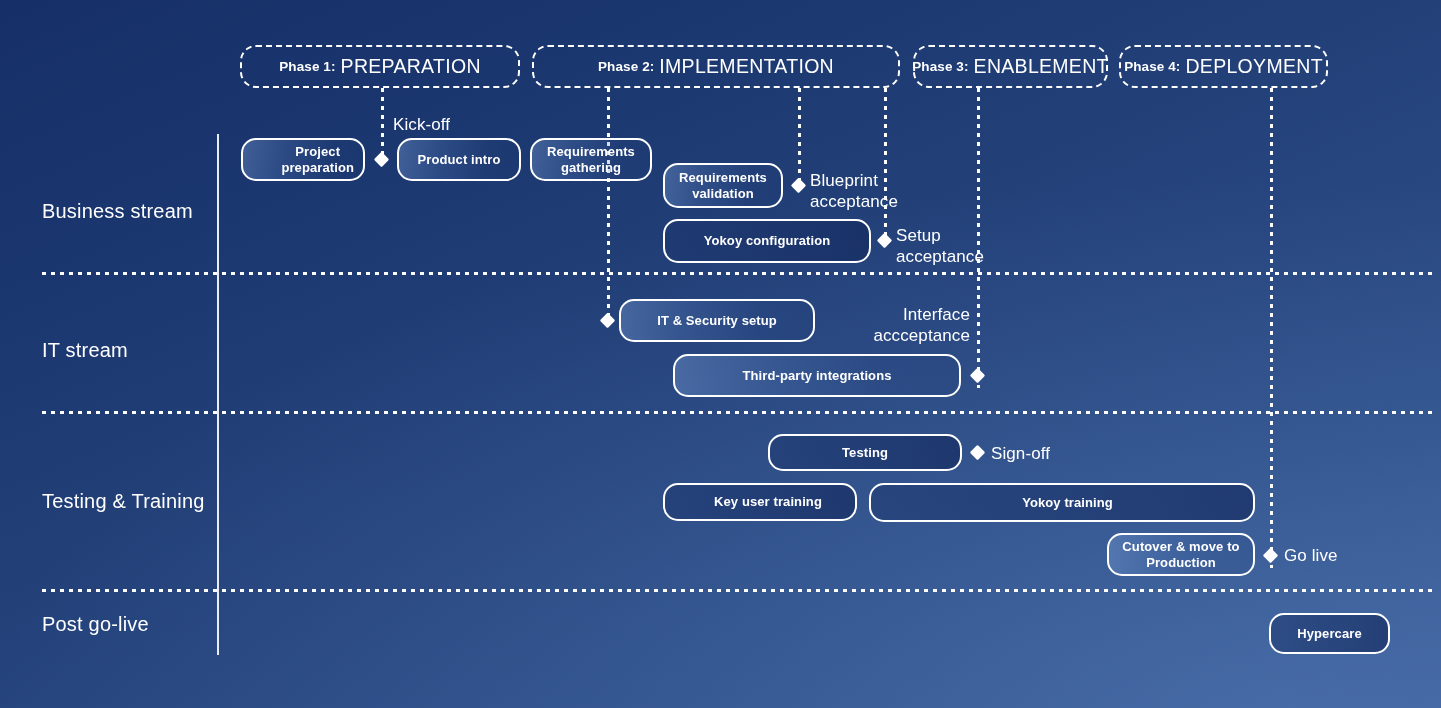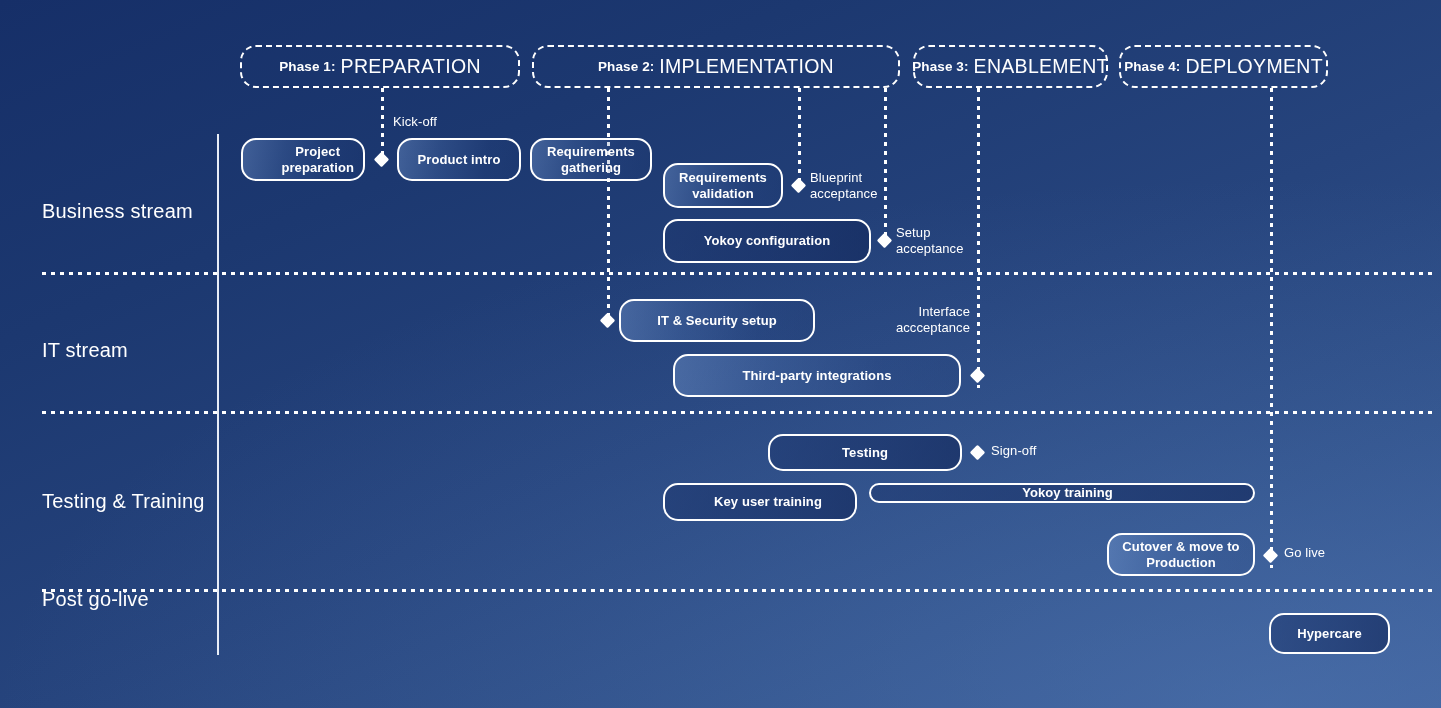--- a/index.html
+++ b/index.html
@@ -115,21 +115,21 @@
     width: 11px;
     height: 11px;
     background: #ffffff;
     transform: rotate(45deg);
     border-radius: 1.5px;
   }
 
   
   .mscaption {
     position: absolute;
-    font-size: 13px;
+    font-size: 17px;
     font-weight: 400;
     line-height: 1.25;
     letter-spacing: .1px;
     white-space: pre-line;
   }
   .mscaption.right { text-align: left; }
   .mscaption.left  { text-align: right; }
 </style>
 </head>
 <body>
@@ -157,21 +157,21 @@
     <div class="vline" style="left: 884px; top: 88px; height: 160px;"></div>
     <div class="vline" style="left: 977px; top: 88px; height: 300px;"></div>
     <div class="vline" style="left: 1270px; top: 88px; height: 480px;"></div>
     <div class="hline" style="top: 272px;"></div>
     <div class="hline" style="top: 411px;"></div>
     <div class="hline" style="top: 589px;"></div>
     <div class="axis"></div>
     <div class="stream-label" style="top: 200px;">Business stream</div>
     <div class="stream-label" style="top: 339px;">IT stream</div>
     <div class="stream-label" style="top: 490px;">Testing &amp; Training</div>
-    <div class="stream-label" style="top: 588px; text-align: center;">Post go-live</div>
+    <div class="stream-label" style="top: 613px; text-align: center;">Post go-live</div>
     <div class="task" style="left: 241px; top: 138px; width: 124px; height: 43px; justify-content: flex-end;">
       <span style="white-space: pre-line;">Project
 preparation</span>
     </div>
     <div class="task" style="left: 397px; top: 138px; width: 124px; height: 43px;">
       <span style="white-space: pre-line;">Product intro</span>
     </div>
     <div class="task" style="left: 530px; top: 138px; width: 122px; height: 43px;">
       <span style="white-space: pre-line;">Requirements
 gathering</span>
@@ -188,21 +188,21 @@
     </div>
     <div class="task" style="left: 619px; top: 299px; width: 196px; height: 43px;">
       <span style="white-space: pre-line;">IT &amp; Security setup</span>
     </div>
     <div class="task dark" style="left: 768px; top: 434px; width: 194px; height: 37px;">
       <span style="white-space: pre-line;">Testing</span>
     </div>
     <div class="task dark" style="left: 663px; top: 483px; width: 194px; height: 38px;">
       <span style="white-space: pre-line; margin-left: 16px;">Key user training</span>
     </div>
-    <div class="task dark" style="left: 869px; top: 483px; width: 386px; height: 20px; padding-left: 20px;">
+    <div class="task dark" style="left: 869px; top: 483px; width: 386px; height: 39px; padding-left: 20px;">
       <span style="white-space: pre-line;">Yokoy training</span>
     </div>
     <div class="task" style="left: 1107px; top: 533px; width: 148px; height: 43px;">
       <span style="white-space: pre-line;">Cutover &amp; move to
 Production</span>
     </div>
     <div class="task dark" style="left: 1269px; top: 613px; width: 121px; height: 41px;">
       <span style="white-space: pre-line;">Hypercare</span>
     </div>
     <div class="diamond" style="left: 376px; top: 154px;"></div>

